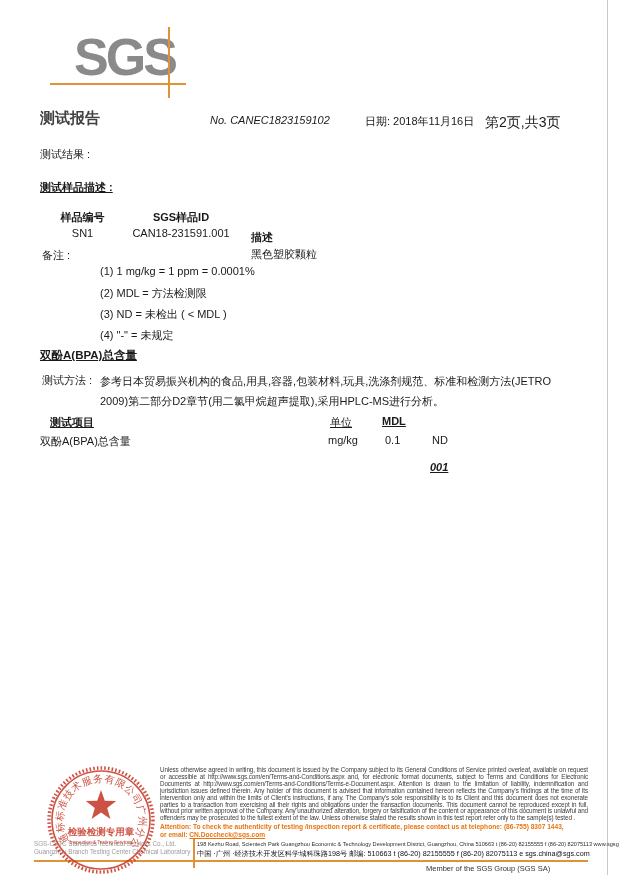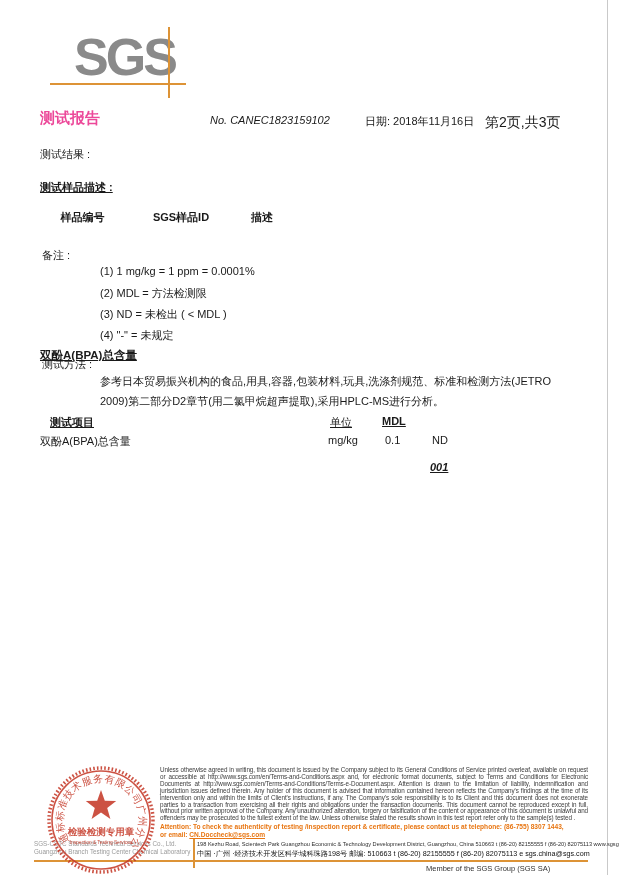--- a/index.html
+++ b/index.html
@@ -8,34 +8,34 @@
     font-family:"Liberation Sans","DejaVu Sans",sans-serif;color:#1a1a1a;
   }
   .abs{position:absolute;}
   .page-edge{left:607px;top:0;width:1px;height:875px;background:#c9c9c9;}
   
   .sgs-logo{left:74px;top:30px;font-size:52px;font-weight:bold;color:#8a8a8a;
     letter-spacing:-3px;line-height:54px;}
   .h-cross{left:50px;top:83px;width:136px;height:2px;background:#dd9336;}
   .v-cross{left:168px;top:27px;width:2px;height:71px;background:#dd9336;}
   
-  .report-title{left:40px;top:109px;font-size:15px;font-weight:bold;color:#ec4899;}
+  .report-title{left:40px;top:109px;font-size:15px;font-weight:bold;color:#404040;}
   .report-no{left:210px;top:114px;font-size:11px;font-style:italic;}
   .report-date{left:365px;top:114px;font-size:11px;}
   .page-info{left:473px;top:114px;font-size:14px;padding-left:12px;}
   .txt{font-size:11px;}
   .u{text-decoration:underline;}
   .b{font-weight:bold;}
   .i{font-style:italic;margin-top:46px;}
   
   .sample-table{left:40px;top:210px;font-size:11px;}
   .sample-row{display:flex;height:17px;align-items:flex-start;}
   .sc1{width:85px;text-align:center;}
   .sc2{width:112px;text-align:center;}
-  .sc3{padding-left:14px;text-align:left;}
+  .sc3{padding-left:14px;text-align:left;margin-top:20px;}
   
   .note-line{left:100px;font-size:11px;}
   
   .method-text{left:100px;top:371px;width:464px;font-size:11px;line-height:20px;}
   
   .legal{left:160px;top:767px;width:428px;font-size:6.3px;line-height:6.9px;
     color:#3c3c3c;text-align:justify;letter-spacing:-0.1px;}
   .attention{left:160px;top:823px;width:428px;font-size:6.6px;line-height:7.6px;
     color:#e87511;font-weight:bold;}
   .company{left:34px;top:840px;width:158px;font-size:6.3px;line-height:8.2px;color:#9a9a9a;z-index:1;}
@@ -63,30 +63,35 @@
 <div class="abs txt" style="left:40px;top:147px;">测试结果 :</div>
 
 <div class="abs txt b u" style="left:40px;top:180px;">测试样品描述 :</div>
 
 <div class="abs sample-table">
   <div class="sample-row">
     <span class="sc1 b">样品编号</span>
     <span class="sc2 b">SGS样品ID</span>
     <span class="sc3 b">描述</span>
   </div>
+  <div class="sample-row">
+    <span class="sc1">SN1</span>
+    <span class="sc2">CAN18-231591.001</span>
+    <span class="sc3">黑色塑胶颗粒</span>
+  </div>
 </div>
 
 <div class="abs txt" style="left:42px;top:248px;">备注 :</div>
 <div class="abs note-line" style="top:265px;">(1) 1 mg/kg = 1 ppm = 0.0001%</div>
 <div class="abs note-line" style="top:286px;">(2) MDL = 方法检测限</div>
 <div class="abs note-line" style="top:307px;">(3) ND = 未检出 ( &lt; MDL )</div>
 <div class="abs note-line" style="top:328px;">(4) "-" = 未规定</div>
 
 <div class="abs txt b u" style="left:40px;top:348px;font-size:11.5px;">双酚A(BPA)总含量</div>
-<div class="abs txt" style="left:42px;top:357px;text-align:right;">测试方法 :</div>
+<div class="abs txt" style="left:42px;top:373px;text-align:right;">测试方法 :</div>
 <div class="abs method-text">参考日本贸易振兴机构的食品,用具,容器,包装材料,玩具,洗涤剂规范、标准和检测方法(JETRO 2009)第二部分D2章节(用二氯甲烷超声提取),采用HPLC-MS进行分析。</div>
 
 <div>
   <span class="abs txt b u" style="left:50px;top:415px;">测试项目</span>
   <span class="abs txt u" style="left:330px;top:415px;">单位</span>
   <span class="abs txt b u" style="left:382px;top:415px;text-align:right;">MDL</span>
   <span class="abs txt b u i" style="left:430px;top:415px;">001</span>
   <span class="abs txt" style="left:40px;top:434px;">双酚A(BPA)总含量</span>
   <span class="abs txt" style="left:328px;top:434px;">mg/kg</span>
   <span class="abs txt" style="left:385px;top:434px;">0.1</span>

